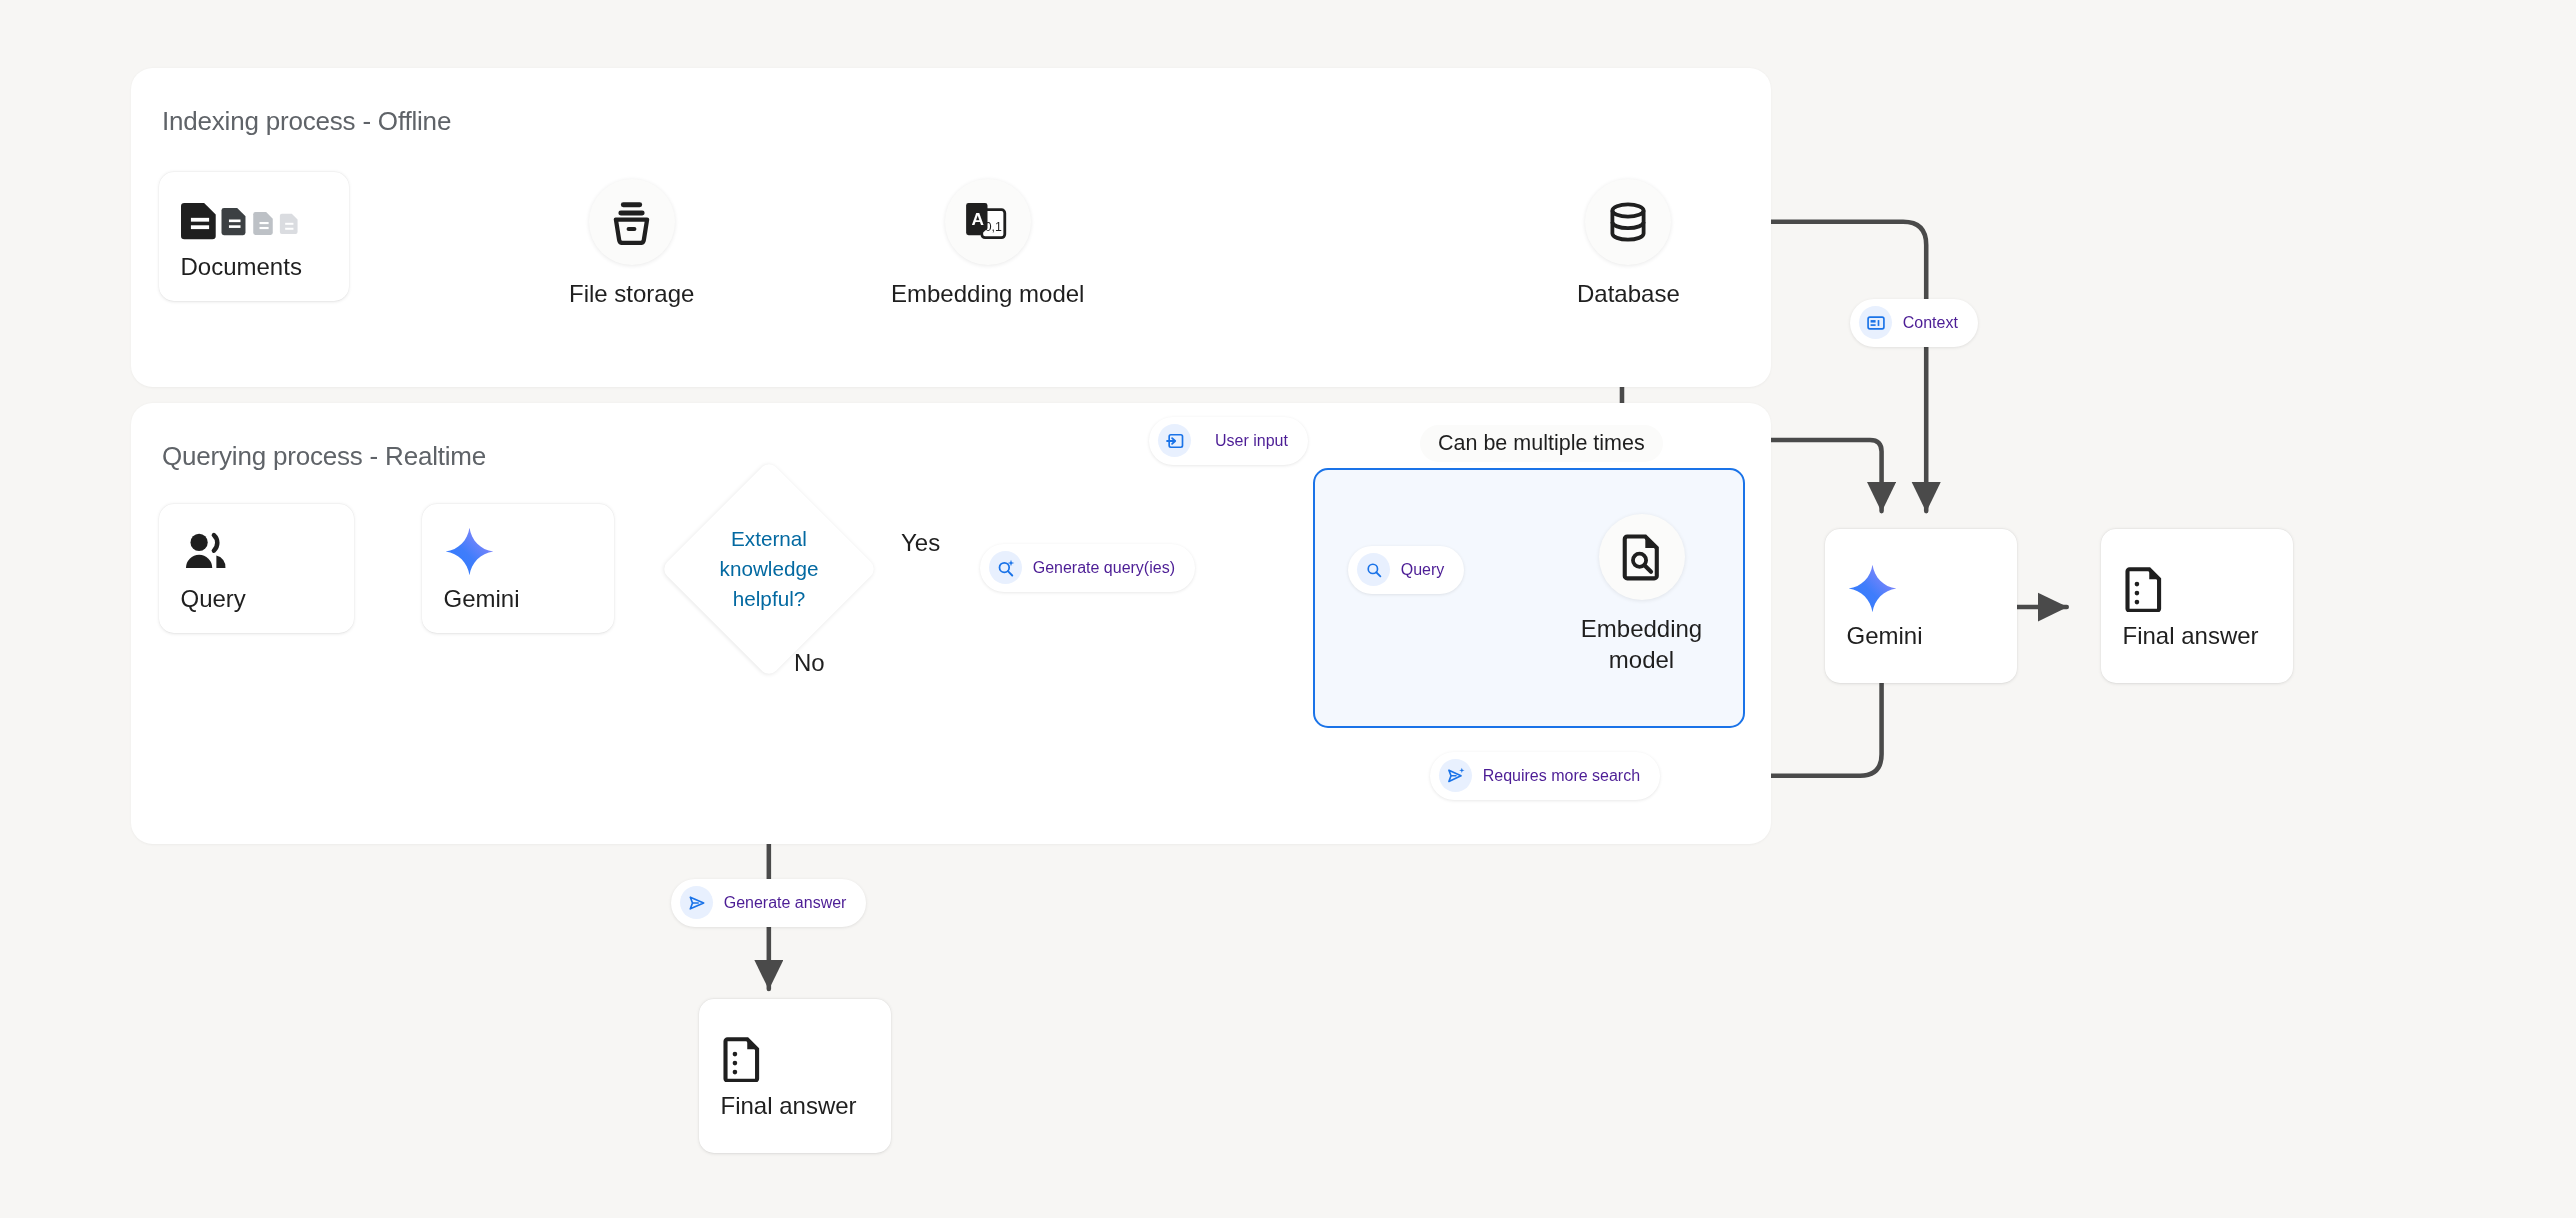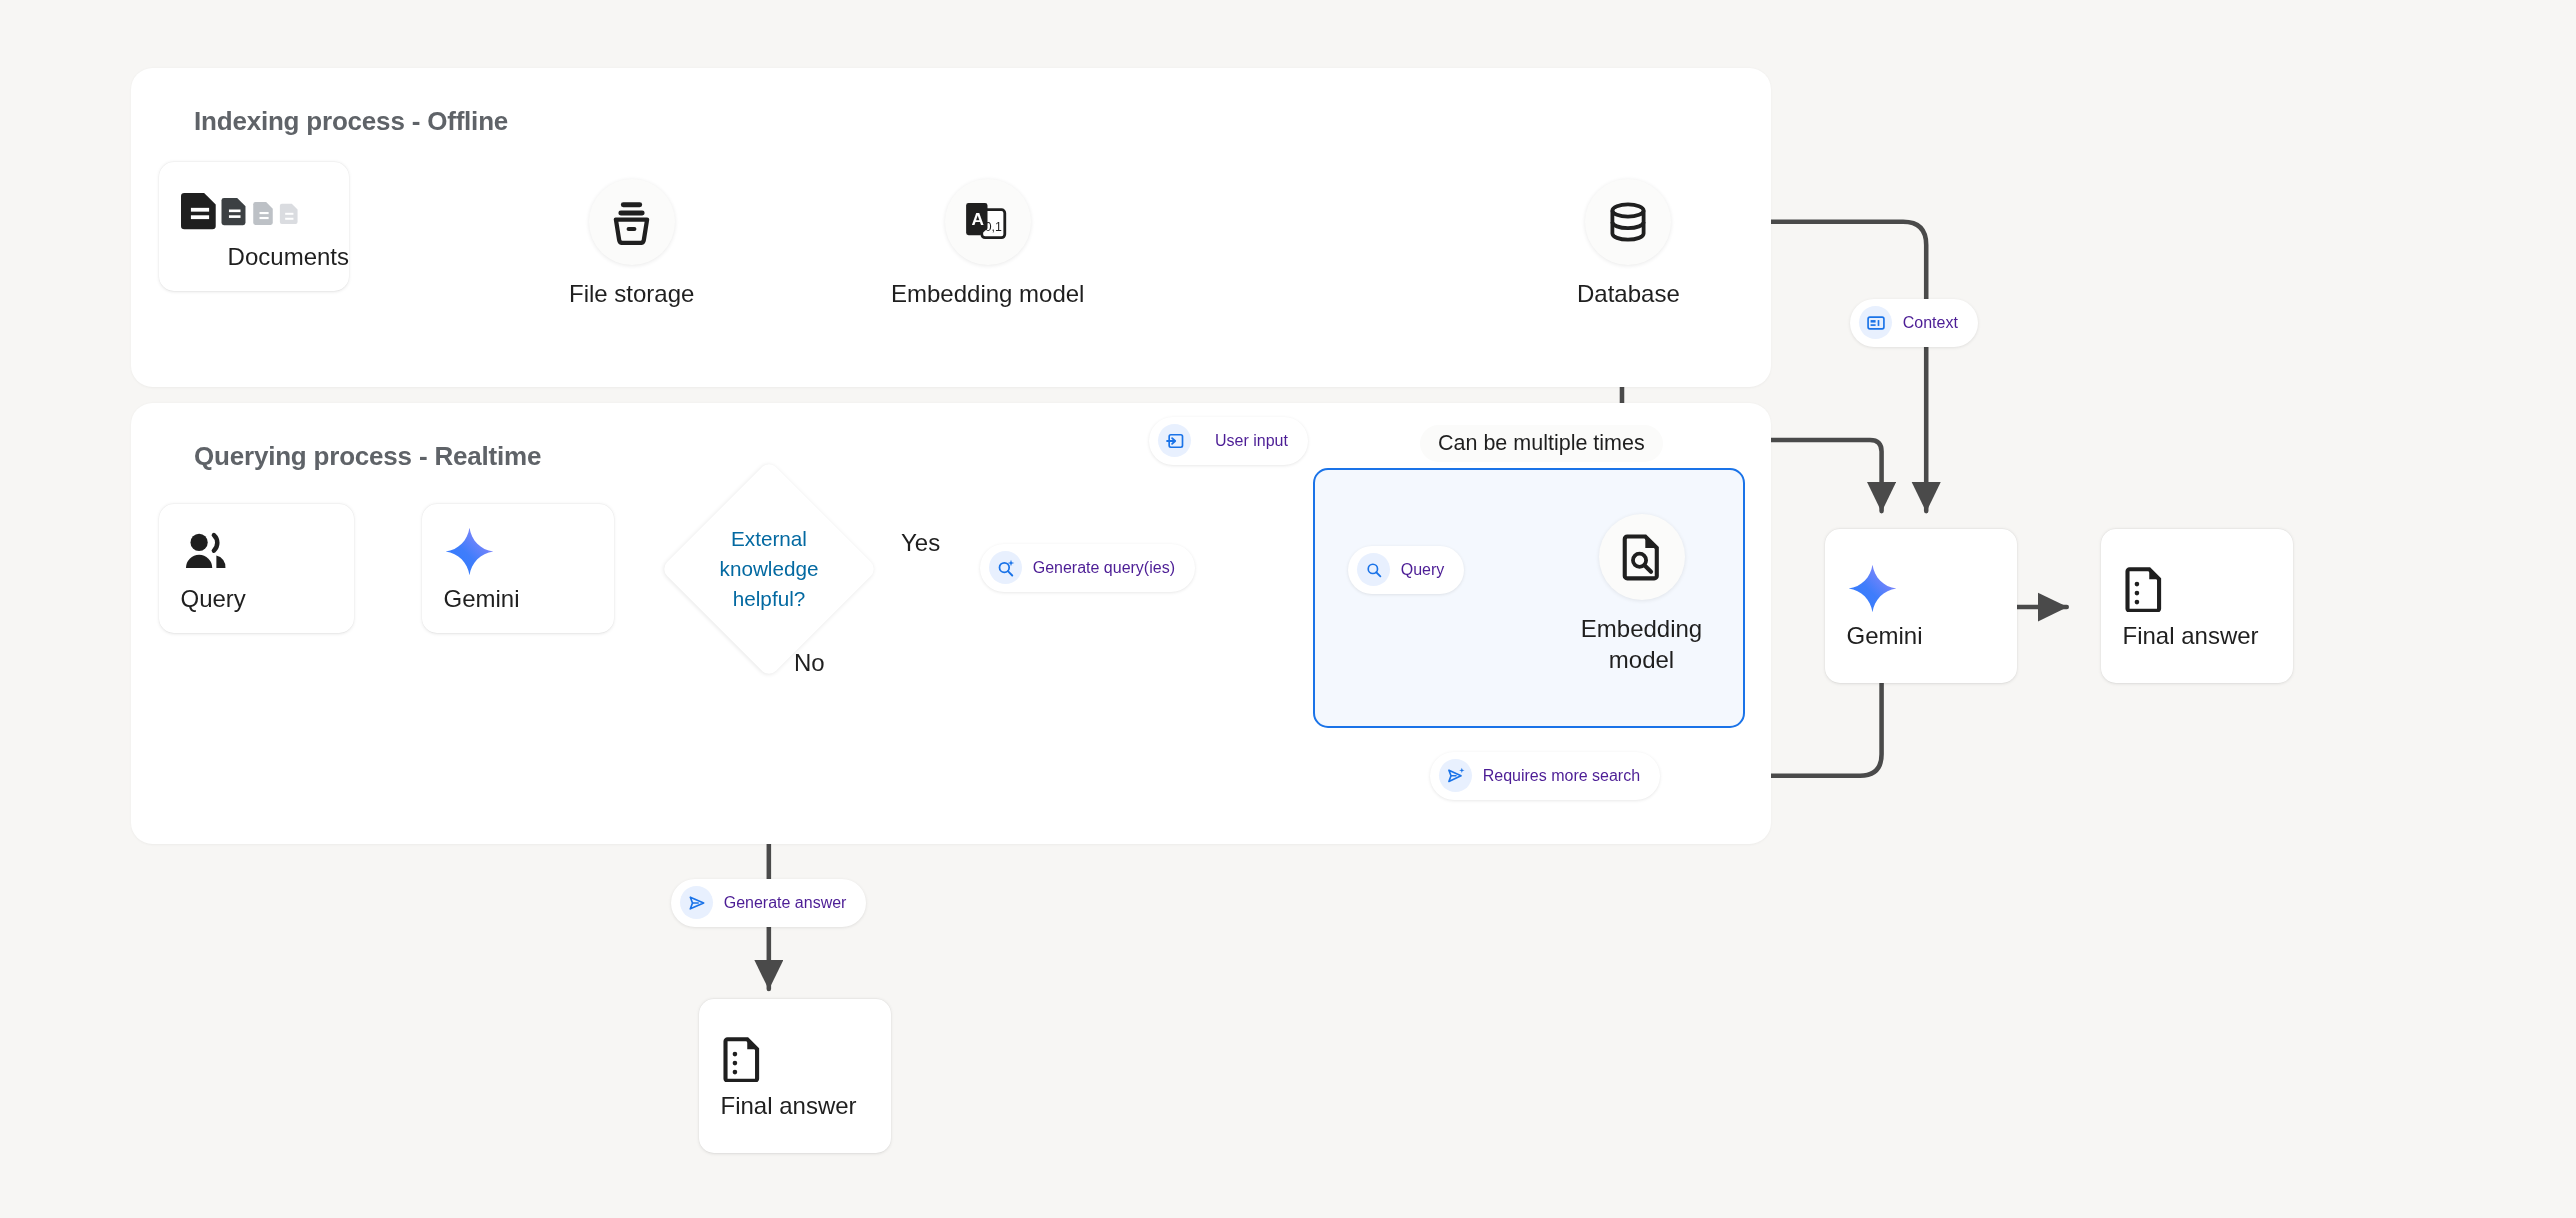--- a/index.html
+++ b/index.html
@@ -15,23 +15,22 @@
 
   
   .panel{
     position:absolute;background:#ffffff;border-radius:21.5px;
     box-shadow:0 0.8px 2.5px rgba(0,0,0,.045);
   }
   #panel-indexing{left:131px;top:68px;width:1640px;height:319px;}
   #panel-querying{left:131px;top:403px;width:1640px;height:441px;}
   .panel-title{
     position:absolute;left:31px;top:38px;
-    font-size:26px;font-weight:700;color:#5f6368;letter-spacing:-0.2px;
+    font-size:26px;font-weight:400;color:#5f6368;letter-spacing:-0.2px;
     white-space:nowrap;
-    margin-left:32px;
   }
 
   
   .card{
     position:absolute;background:#fff;border-radius:15px;
     box-shadow:0 0.8px 3.3px rgba(0,0,0,.10), 0 0 0 0.4px rgba(0,0,0,.035);
     display:flex;flex-direction:column;justify-content:center;
     padding-left:21.5px;box-sizing:border-box;
   }
   .card .ico{height:53px;display:flex;align-items:center;}
@@ -155,21 +154,21 @@
 
     <g stroke="#4a4a4a" fill="none" stroke-width="5.5" stroke-linecap="round">
       <path d="M1794,690 L1878,690" marker-end="url(#ah)"></path>
     </g>
   </svg>
 
   <div class="panel" id="panel-indexing">
     <div class="panel-title">Indexing process - Offline</div>
   </div>
 
-  <div class="card" style="left:159px;top:162px;width:190px;height:129px;text-align:right;">
+  <div class="card" style="left:159px;top:172px;width:190px;height:129px;">
     <div class="ico">
       <svg width="124" height="43" viewBox="0 0 150 52">
         <path d="M4,6 h24 l14,14 v26 a4,4 0 0 1 -4,4 h-34 a4,4 0 0 1 -4,-4 v-36 a4,4 0 0 1 4,-4 z" fill="#1f1f1f"></path>
         <rect x="12" y="24" width="22" height="4.6" fill="#fff"></rect>
         <rect x="12" y="33" width="22" height="4.6" fill="#fff"></rect>
         <path d="M52,12 h16 l10,10 v20 a3,3 0 0 1 -3,3 h-23 a3,3 0 0 1 -3,-3 v-27 a3,3 0 0 1 3,-3 z" fill="#3c4043"></path>
         <rect x="58" y="26" width="14" height="3.2" fill="#fff"></rect>
         <rect x="58" y="33" width="14" height="3.2" fill="#fff"></rect>
         <path d="M90,17 h13 l8,8 v17 a2.6,2.6 0 0 1 -2.6,2.6 h-18.4 a2.6,2.6 0 0 1 -2.6,-2.6 v-22.4 a2.6,2.6 0 0 1 2.6,-2.6 z" fill="#bdc1c6"></path>
         <rect x="95" y="29" width="11" height="2.6" fill="#fff"></rect>

